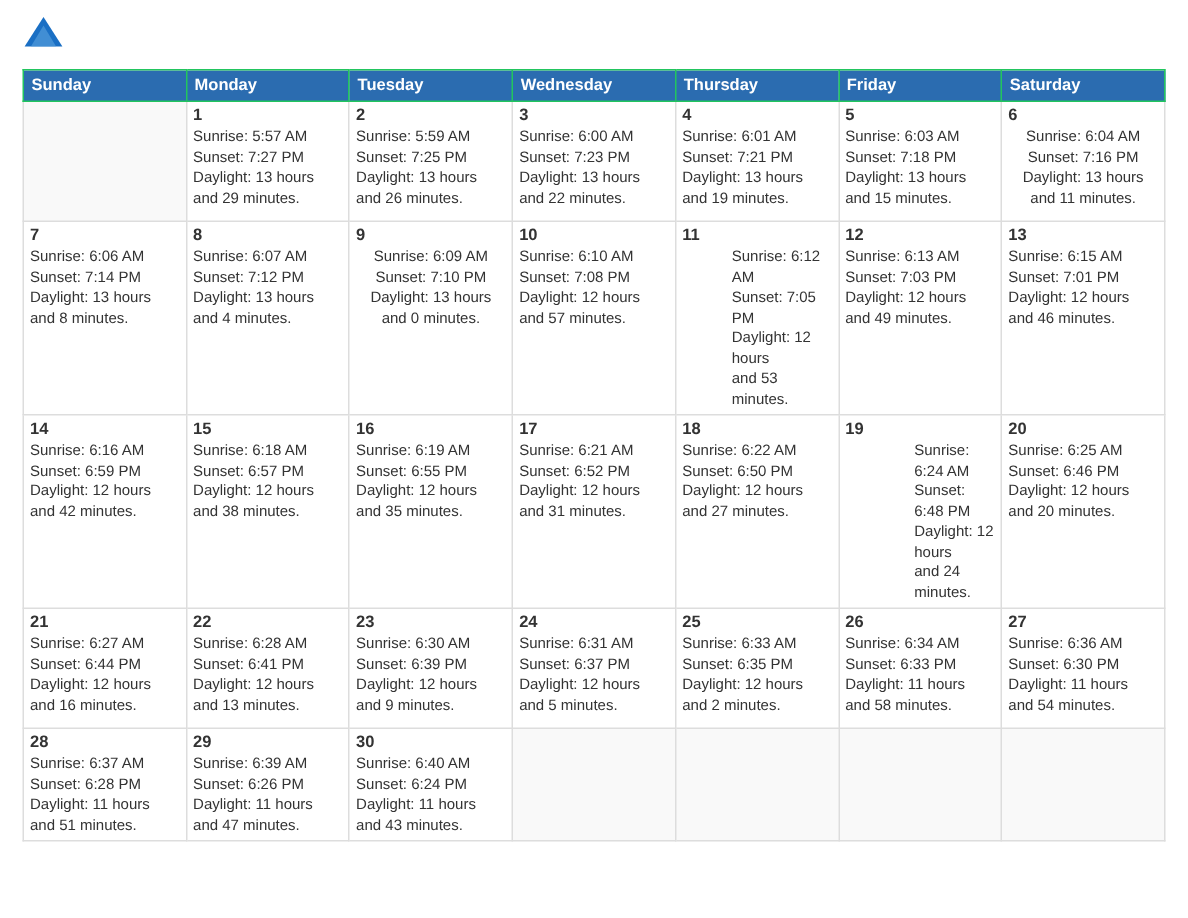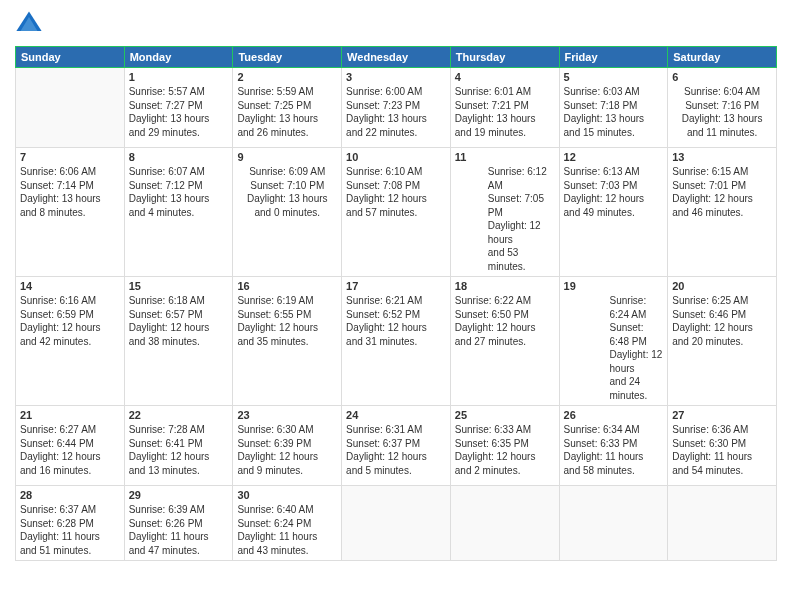--- a/index.html
+++ b/index.html
@@ -278,21 +278,21 @@
         <tr>
           <td>
             <span class="day-number">21</span>
             <div class="day-info" style="white-space: pre-line;">Sunrise: 6:27 AM
 Sunset: 6:44 PM
 Daylight: 12 hours
 and 16 minutes.</div>
           </td>
           <td>
             <span class="day-number">22</span>
-            <div class="day-info" style="white-space: pre-line;">Sunrise: 7:28 AM
+            <div class="day-info" style="white-space: pre-line;">Sunrise: 6:28 AM
 Sunset: 6:41 PM
 Daylight: 12 hours
 and 13 minutes.</div>
           </td>
           <td>
             <span class="day-number">23</span>
             <div class="day-info" style="white-space: pre-line;">Sunrise: 6:30 AM
 Sunset: 6:39 PM
 Daylight: 12 hours
 and 9 minutes.</div>

